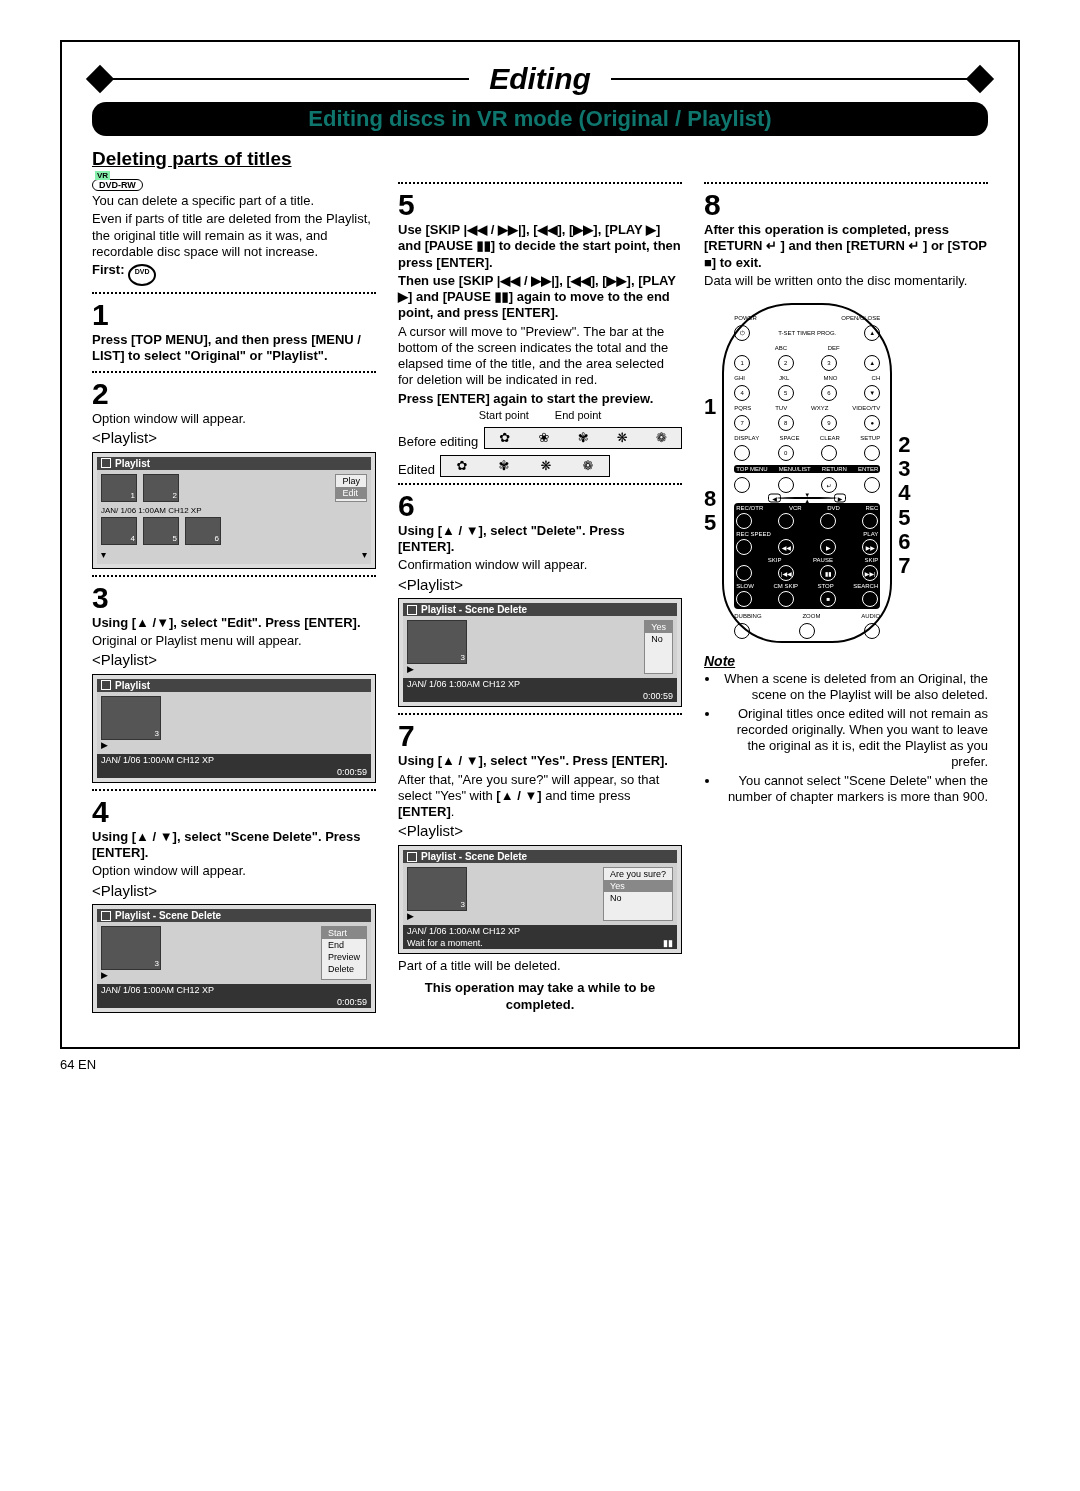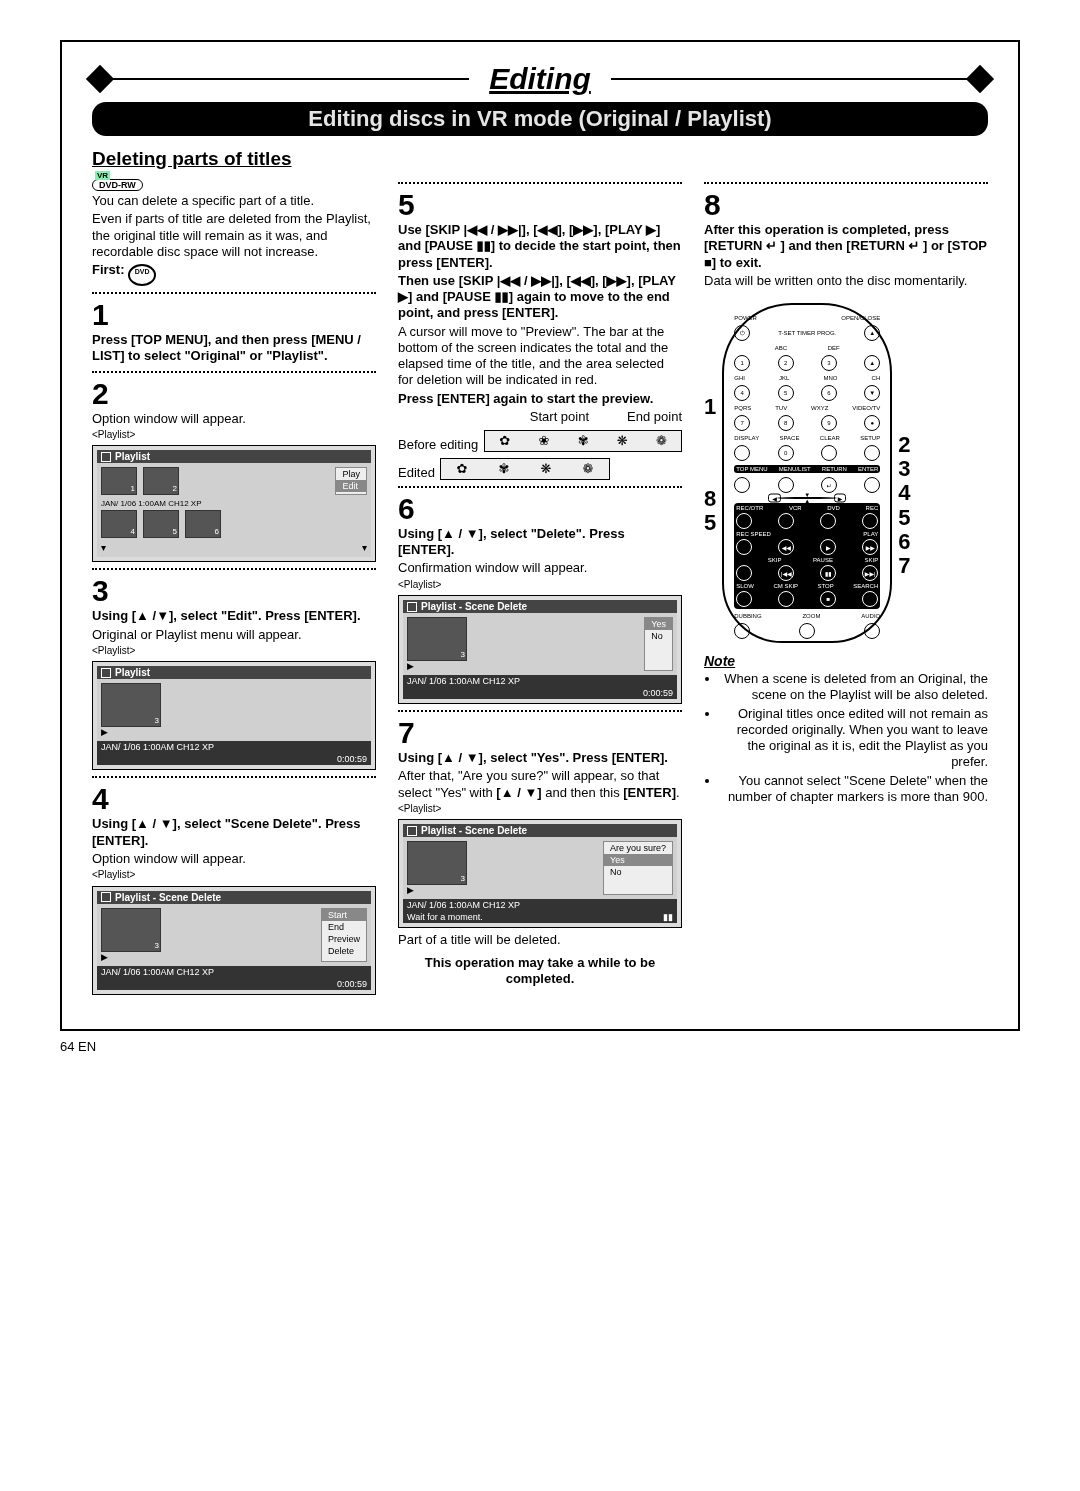--- a/index.html
+++ b/index.html
@@ -1,29 +1,29 @@
 <!DOCTYPE html>
 <html><head>
 <meta charset="utf-8">
 <style>
   * { box-sizing: border-box; margin: 0; padding: 0; }
   body { font-family: Arial, Helvetica, sans-serif; font-size: 13px; background: #fff; width: 1080px; margin: 0 auto; padding: 40px 60px; color: #000; }
   .page { border: 2px solid #000; padding: 20px 30px 30px 30px; position: relative; }
-  .chapter-decor { display: flex; align-items: center; justify-content: center; margin-bottom: 6px; text-decoration: underline; }
+  .chapter-decor { display: flex; align-items: center; justify-content: center; margin-bottom: 6px; }
   .decor-line { flex: 1; height: 2px; background: #000; }
   .decor-diamond { width: 20px; height: 20px; background: #000; transform: rotate(45deg); margin: 0 -2px; }
   .chapter-title { font-size: 30px; font-weight: bold; font-style: italic; text-align: center; padding: 0 20px; }
-  .subbanner { background: #000; color: #e5e5e5; font-size: 22px; font-weight: bold; text-align: center; padding: 4px 4px; border-radius: 14px; margin: 4px 0 12px 0; }
+  .subbanner { background: #000; color: #0f766e; font-size: 22px; font-weight: bold; text-align: center; padding: 4px 4px; border-radius: 14px; margin: 4px 0 12px 0; }
   .subtitle { font-size: 19px; font-weight: bold; text-decoration: underline; margin-bottom: 6px; }
   .cols { display: flex; gap: 22px; }
   .col { flex: 1; min-width: 0; }
   .dotline { border-top: 2px dotted #000; margin: 6px 0; }
   .stepnum { font-size: 30px; font-weight: bold; line-height: 1; margin-top: 4px; }
   .bold { font-weight: bold; }
-  .small { font-size: 10px; }
+  .small { font-size: 15px; }
   p { margin: 2px 0; line-height: 1.25; }
   .screenshot { border: 1px solid #000; background: #dcdcdc; margin: 4px 0; padding: 4px; font-size: 10px; }
   .screenshot-header { background: #444; color: #fff; padding: 1px 4px; font-weight: bold; font-size: 10px; display:flex; align-items:center; gap:4px; }
   .screenshot-body { background: #d0d0d0; padding: 4px; position: relative; }
   .thumbrow { display: flex; gap: 6px; margin-bottom: 4px; }
   .thumb { background: #555; width: 36px; height: 28px; border: 1px solid #333; display:flex; align-items:flex-end; justify-content:flex-end; color:#fff; font-size:8px; padding:1px;}
   .menu-list { background: #eee; border: 1px solid #888; display: inline-block; font-size: 9px; }
   .menu-list div { padding: 1px 6px; }
   .menu-list .hi { background: #888; color: #fff; }
   .footer-bar { background: #333; color:#fff; font-size:9px; padding:1px 4px; display:flex; justify-content:space-between; }
@@ -170,21 +170,21 @@
     </div>
 
     <div class="col">
       <div class="dotline"></div>
       <div class="stepnum">5</div>
       <p class="bold">Use [SKIP |◀◀ / ▶▶|], [◀◀], [▶▶], [PLAY ▶] and [PAUSE ▮▮] to decide the start point, then press [ENTER].</p>
       <p class="bold">Then use [SKIP |◀◀ / ▶▶|], [◀◀], [▶▶], [PLAY ▶] and [PAUSE ▮▮] again to move to the end point, and press [ENTER].</p>
       <p>A cursor will move to "Preview". The bar at the bottom of the screen indicates the total and the elapsed time of the title, and the area selected for deletion will be indicated in red.</p>
       <p class="bold">Press [ENTER] again to start the preview.</p>
 
-      <div style="display:flex;justify-content:flex-end;gap:38px;font-size:13px;">
+      <div style="display:flex;justify-content:center;gap:26px;font-size:11px;">
         <span>Start point</span>
         <span>End point</span>
       </div>
       <div class="timeline">
         <span>Before editing</span>
         <div class="tl-strip">
             <span class="sym">✿</span>
             <span class="sym">❀</span>
             <span class="sym">✾</span>
             <span class="sym">❋</span>
@@ -227,21 +227,21 @@
         <div class="footer-bar">
             <span></span>
             <span>0:00:59</span>
           </div>
       </div>
       <div class="dotline"></div>
 
       <div class="stepnum">7</div>
       <p class="bold">Using [▲ / ▼], select "Yes". Press [ENTER].</p>
       <p>
-        <span>After that, "Are you sure?" will appear, so that select "Yes" with </span><span class="bold">[▲ / ▼]</span><span> and then this </span><span class="bold">[ENTER]</span><span>.</span>
+        <span>After that, "Are you sure?" will appear, so that select "Yes" with </span><span class="bold">[▲ / ▼]</span><span> and time press </span><span class="bold">[ENTER]</span><span>.</span>
       </p>
       <p class="small">&lt;Playlist&gt;</p>
       <div class="screenshot">
         <div class="screenshot-header">
             <span class="hr-icon"></span>
             <span>Playlist - Scene Delete</span>
           </div>
         <div class="screenshot-body" style="display:flex;gap:6px;">
           <div style="flex:1;">
             <div class="thumb" style="width:60px;height:44px;">3</div>

